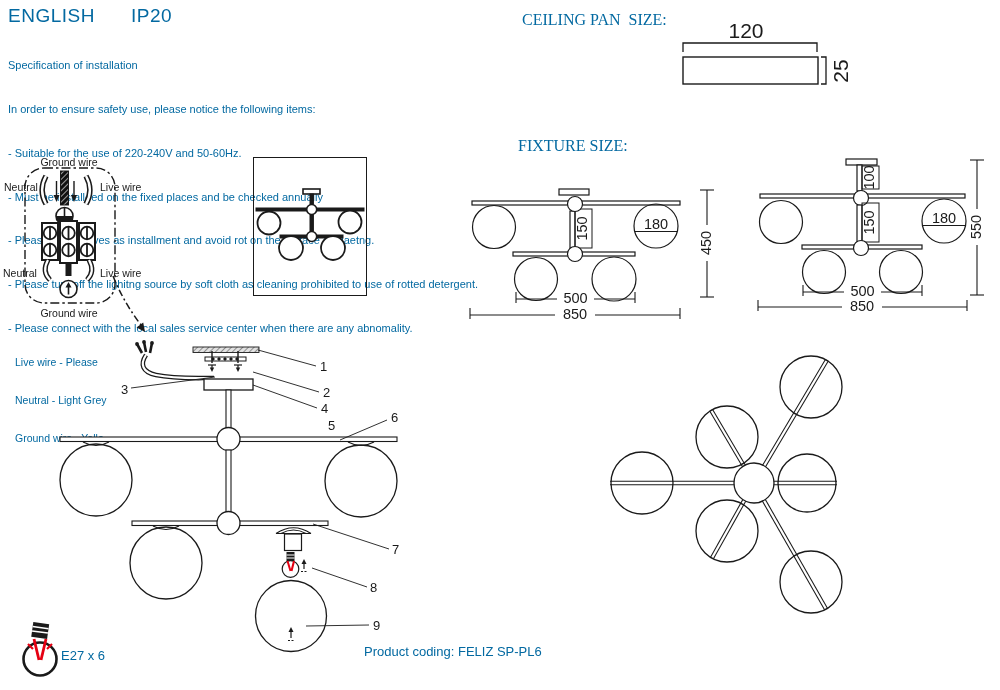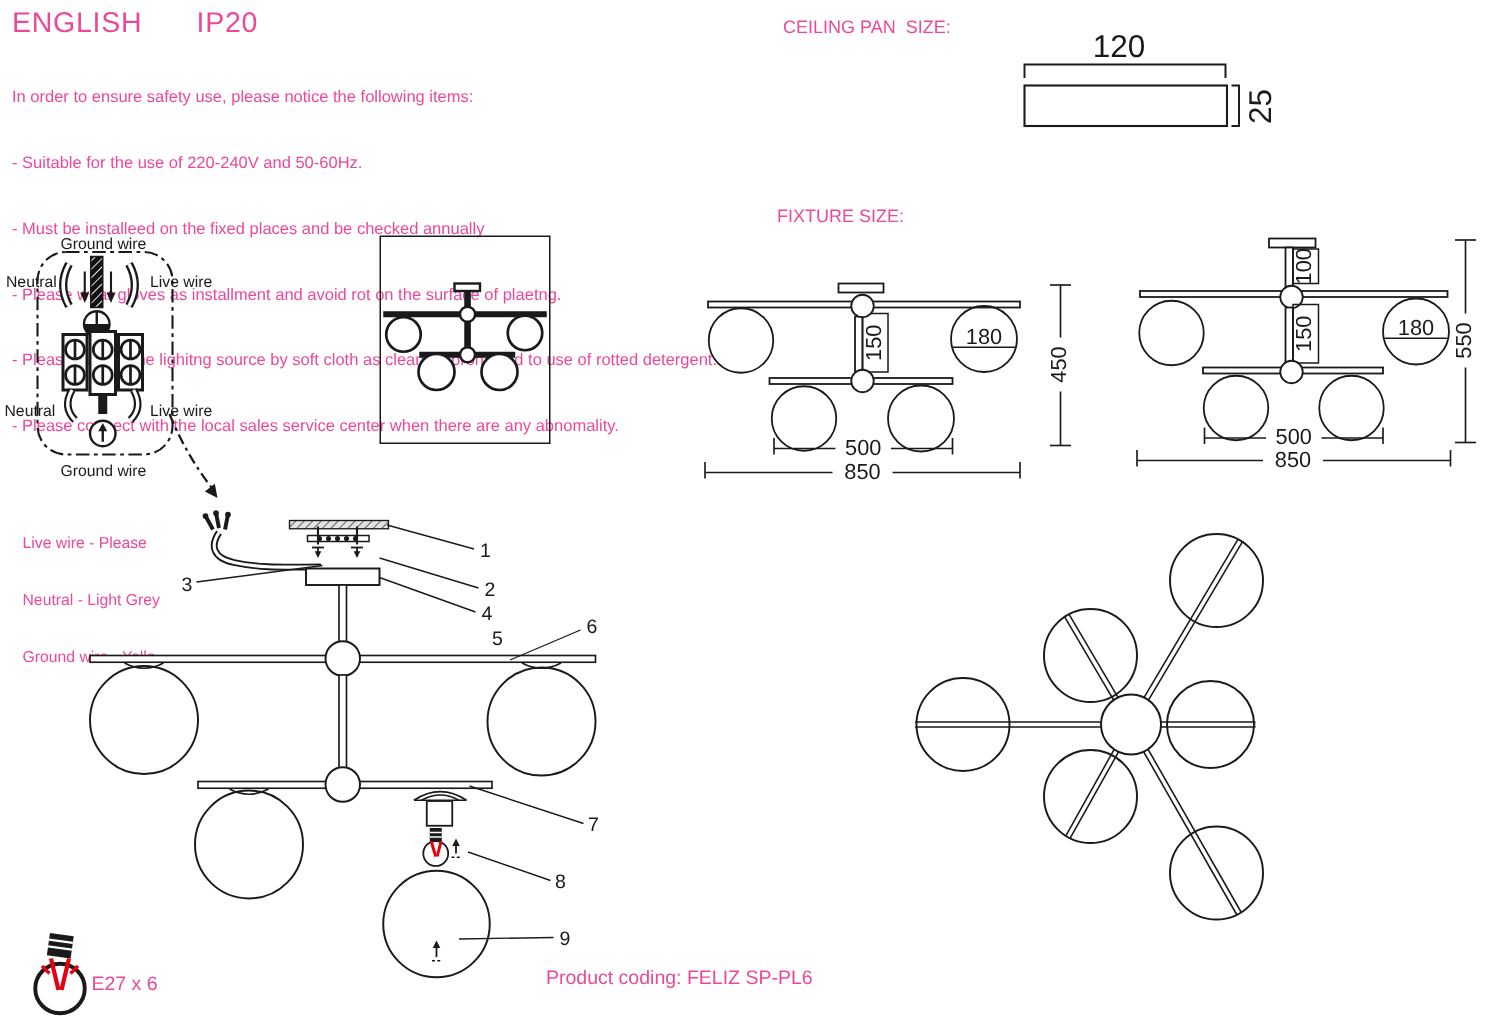--- a/index.html
+++ b/index.html
@@ -1,20 +1,20 @@
 <!DOCTYPE html>
 <html><head>
 <meta charset="utf-8">
 <style>
   html,body{margin:0;padding:0;background:#fff;}
   #page{position:relative;width:1000px;height:690px;background:#ffffff;overflow:hidden;
-        font-family:"Liberation Sans","DejaVu Sans",sans-serif;color:#ec4899;}
+        font-family:"Liberation Sans","DejaVu Sans",sans-serif;color:#0369a1;}
   .abs{position:absolute;}
   .h1{font-size:19px;letter-spacing:.5px;}
-  .sec{font-size:12px;white-space:pre;}
+  .sec{font-size:16px;white-space:pre;font-family:Liberation Serif, serif;}
   .spec{font-size:11px;line-height:14.6px;white-space:pre;}
   .legend{font-size:10.5px;line-height:12.8px;white-space:pre;}
   .prod{font-size:13px;}
   .e27{font-size:13px;}
   svg{position:absolute;overflow:visible;}
   svg text{font-family:"Liberation Sans","DejaVu Sans",sans-serif;fill:#1a1a1a;}
   .lbl{font-size:10.5px;}
   .dim{font-size:14.5px;}
   .dimBig{font-size:21px;}
   .co{font-size:13px;}
@@ -22,20 +22,21 @@
 </style>
 </head>
 <body>
 
 <div id="page">
 
   <div class="abs h1" style="left:8px;top:5px;">ENGLISH</div>
   <div class="abs h1" style="left:131px;top:5px;">IP20</div>
 
   <div class="abs spec" style="left:8px;top:29px;">
+    <div>Specification of installation</div>
     <div>In order to ensure safety use, please notice the following items:</div>
     <div>- Suitable for the use of 220-240V and 50-60Hz.</div>
     <div>- Must be installeed on the fixed places and be checked annually</div>
     <div>- Please wear gloves as installment and avoid rot on the surface of plaetng.</div>
     <div>- Please tum off the lighitng source by soft cloth as cleaning prohibited to use of rotted detergent.</div>
     <div>- Please connect with the local sales service center when there are any abnomality.</div>
   </div>
 
   <svg style="left:0;top:155px;" width="165" height="182" viewBox="0 0 165 182">
     <defs>

